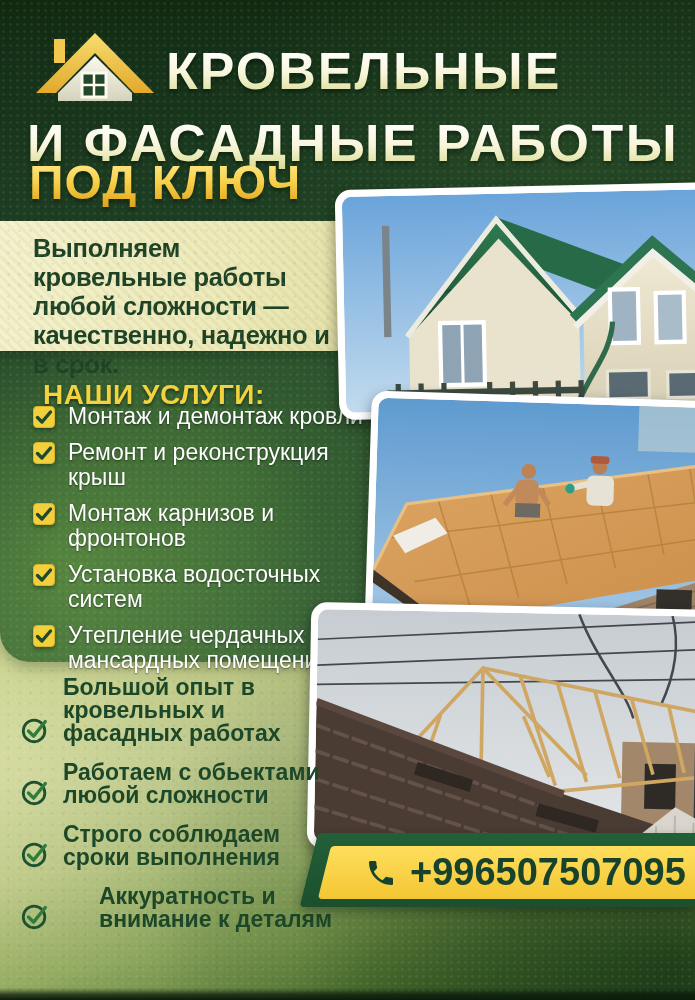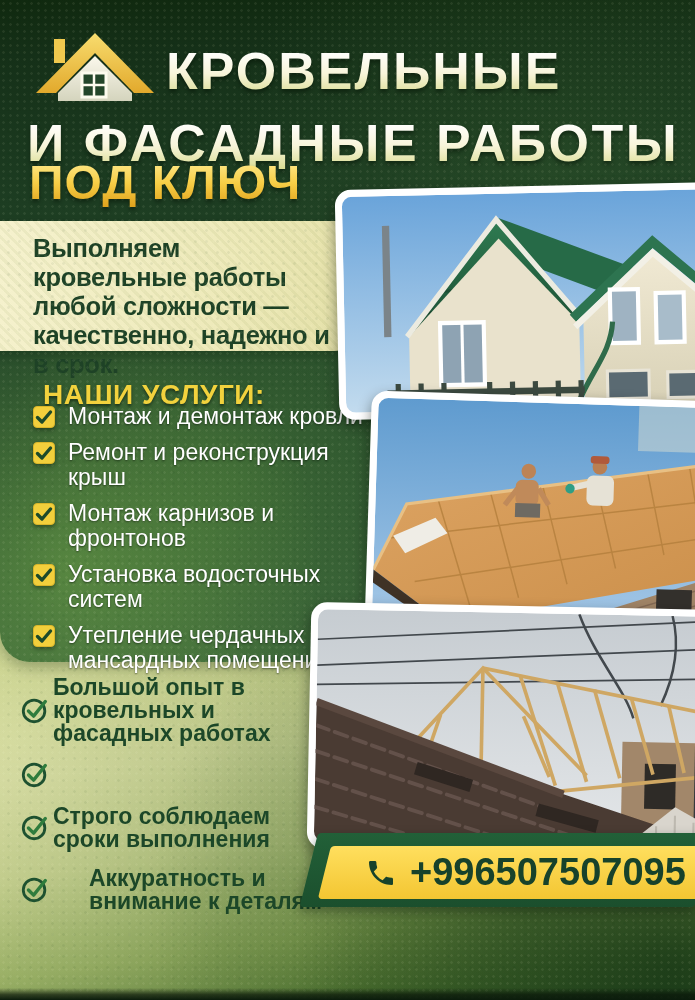--- a/index.html
+++ b/index.html
@@ -71,21 +71,21 @@
     text-shadow:0 1px 2px rgba(0,10,0,.5);}
   
   .photo{position:absolute;background:#fff;border-radius:16px;padding:7px;
     box-shadow:0 6px 14px rgba(0,10,0,.45);}
   .photo svg{display:block;border-radius:10px;}
   .photo1{left:337px;top:186px;width:372px;height:216px;transform:rotate(-1.2deg);}
   .photo2{left:368px;top:396px;width:338px;height:232px;transform:rotate(1.8deg);}
   .photo3{left:309px;top:606px;width:400px;height:232px;transform:rotate(1.1deg);}
   
   ul.benefits{position:absolute;margin:0;padding:0;list-style:none;}
-  ul.benefits li{display:flex;align-items:center;gap:3px;}
+  ul.benefits li{display:flex;align-items:flex-end;gap:13px;}
   ul.benefits .ccx{flex:0 0 30px;width:30px;height:30px;margin-top:-2px;}
   ul.benefits span{font-size:23px;line-height:23px;font-weight:bold;color:#1c4728;}
   .benefits-narrow{left:20px;top:676px;width:330px;}
   .benefits-narrow li{margin-bottom:16px;}
   .benefits-narrow li.b0 span{max-width:240px;}
   .benefits-narrow li.b1 span{max-width:272px;}
   .benefits-narrow li.b2 span{max-width:238px;}
   .benefits-narrow li.b3 span{max-width:312px;margin-left:36px;}
   .benefits-wide{left:22px;top:917px;width:660px;}
   .benefits-wide li{margin-bottom:8px;}
@@ -341,20 +341,21 @@
           <circle cx="15" cy="17" r="11.5" fill="none" stroke="#1e5130" stroke-width="3"></circle>
           <path d="M9 17 L14.5 22.5 L27 7" fill="none" stroke="#2f7c3d" stroke-width="3.6" stroke-linecap="round" stroke-linejoin="round"></path>
         </svg>
       <span>Большой опыт в кровельных и фасадных работах</span>
     </li>
     <li class="b1">
       <svg class="ccx" viewBox="0 0 32 32">
           <circle cx="15" cy="17" r="11.5" fill="none" stroke="#1e5130" stroke-width="3"></circle>
           <path d="M9 17 L14.5 22.5 L27 7" fill="none" stroke="#2f7c3d" stroke-width="3.6" stroke-linecap="round" stroke-linejoin="round"></path>
         </svg>
+      <span>Работаем с обьектами любой сложности</span>
     </li>
     <li class="b2">
       <svg class="ccx" viewBox="0 0 32 32">
           <circle cx="15" cy="17" r="11.5" fill="none" stroke="#1e5130" stroke-width="3"></circle>
           <path d="M9 17 L14.5 22.5 L27 7" fill="none" stroke="#2f7c3d" stroke-width="3.6" stroke-linecap="round" stroke-linejoin="round"></path>
         </svg>
       <span>Строго соблюдаем сроки выполнения</span>
     </li>
     <li class="b3">
       <svg class="ccx" viewBox="0 0 32 32">

